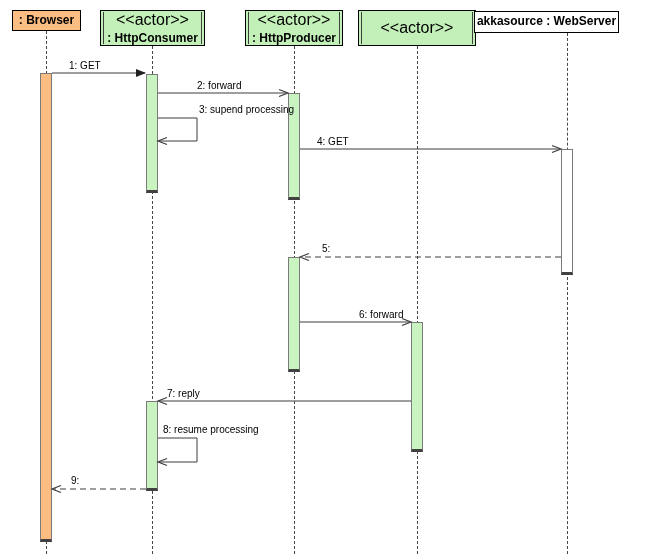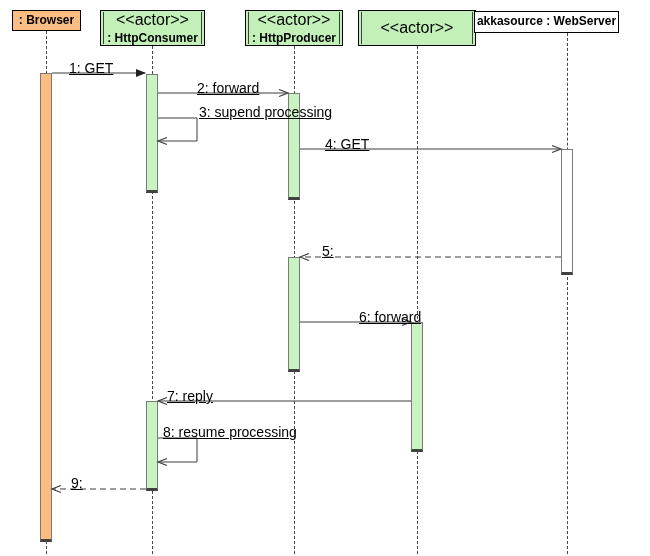--- a/index.html
+++ b/index.html
@@ -16,21 +16,21 @@
   .participant .pname { font-size: 12px; font-weight: bold; color: #000; white-space: nowrap; }
   .edge { position: absolute; top: 1px; bottom: 1px; width: 1px; background: #3f3f3f; }
   .edge.left { left: 2px; }
   .edge.right { right: 2px; }
   .lifeline { position: absolute; width: 0; border-left: 1px dashed #474747; z-index: 1; }
   .activation {
     position: absolute; box-sizing: border-box;
     border: 1px solid #7a7a7a; border-bottom: 3px solid #414141; z-index: 2;
   }
   #wires { position: absolute; left: 0; top: 0; pointer-events: none; z-index: 4; }
-  .msg-label { position: absolute; font-size: 14px; color: #000; white-space: nowrap; z-index: 5; text-decoration: underline; }
+  .msg-label { position: absolute; font-size: 10px; color: #000; white-space: nowrap; z-index: 5; }
 </style>
 </head>
 <body>
 
 <div id="diagram">
   <svg id="wires" width="650" height="556" viewBox="0 0 650 556">
       <line x1="52" y1="73" x2="145" y2="73" stroke="#3C3C3C" stroke-width="1"></line>
       <polygon points="146,73 136,69 136,77" fill="#222222" stroke="none"></polygon>
       <line x1="158" y1="93" x2="287" y2="93" stroke="#3C3C3C" stroke-width="1"></line>
       <path d="M 279 89.5 L 288 93 L 279 96.5" fill="none" stroke="#3C3C3C" stroke-width="1.2"></path>
@@ -80,19 +80,19 @@
       <div class="stereotype">&lt;&lt;actor&gt;&gt;</div>
       <div class="edge left"></div>
       <div class="edge right"></div>
     </div>
     <div class="participant" style="left: 474px; top: 11px; width: 145px; height: 22px; background: rgb(255, 255, 255);">
       <div class="pname">akkasource : WebServer</div>
     </div>
     <div class="msg-label" style="left: 69px; top: 60px;">1: GET</div>
     <div class="msg-label" style="left: 197px; top: 80px;">2: forward</div>
     <div class="msg-label" style="left: 163px; top: 104px; margin-left: 36px;">3: supend processing</div>
-    <div class="msg-label" style="left: 325px; top: 136px;">4: GET</div>
+    <div class="msg-label" style="left: 317px; top: 136px;">4: GET</div>
     <div class="msg-label" style="left: 322px; top: 243px;">5:</div>
     <div class="msg-label" style="left: 328px; top: 309px; margin-left: 31px;">6: forward</div>
     <div class="msg-label" style="left: 167px; top: 388px;">7: reply</div>
     <div class="msg-label" style="left: 163px; top: 424px; text-align: right;">8: resume processing</div>
     <div class="msg-label" style="left: 71px; top: 475px;">9:</div>
   </div>
 
 </body></html>

